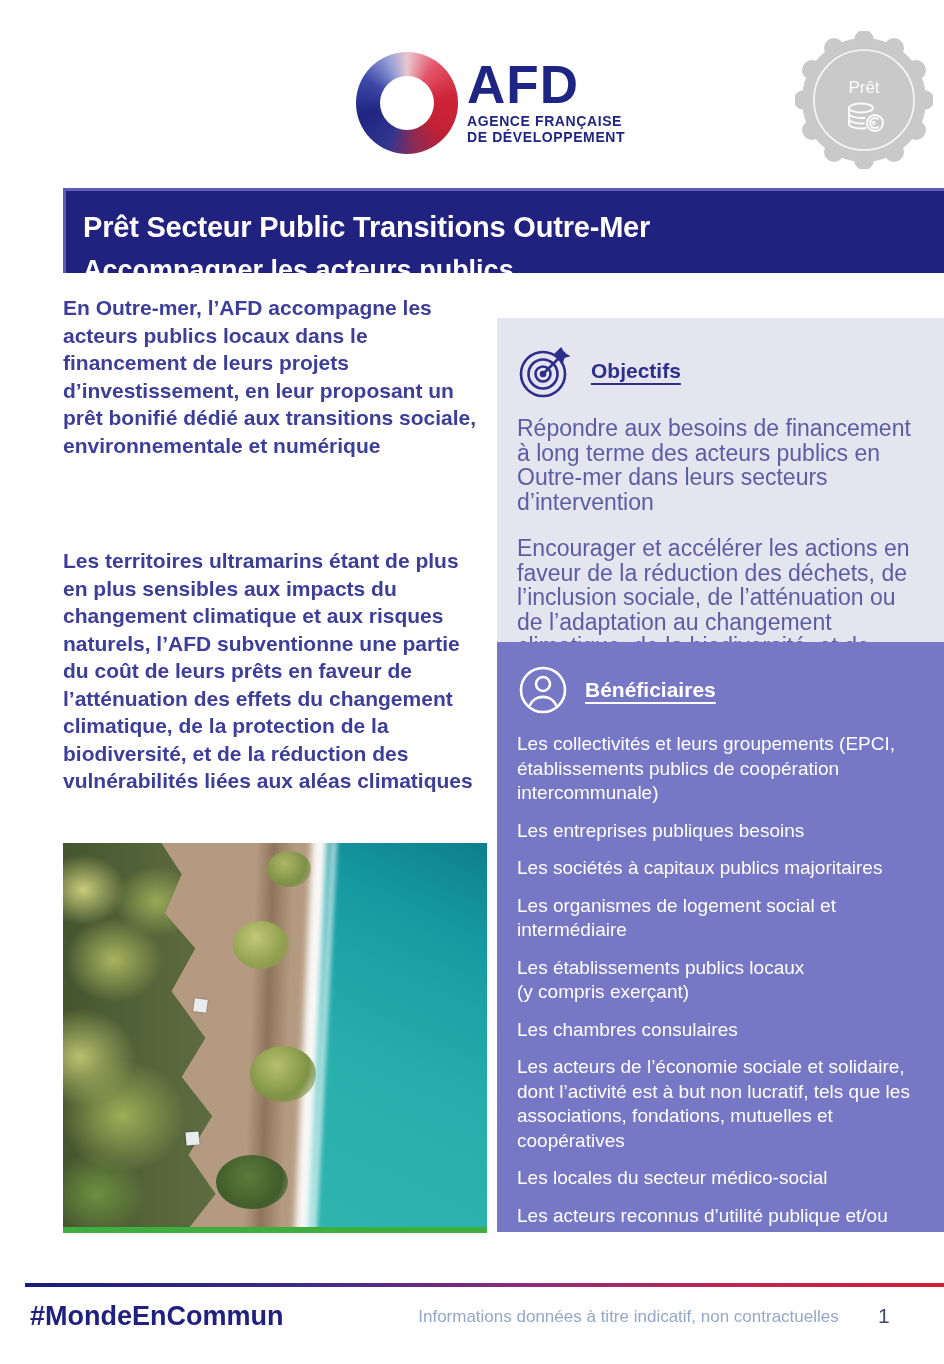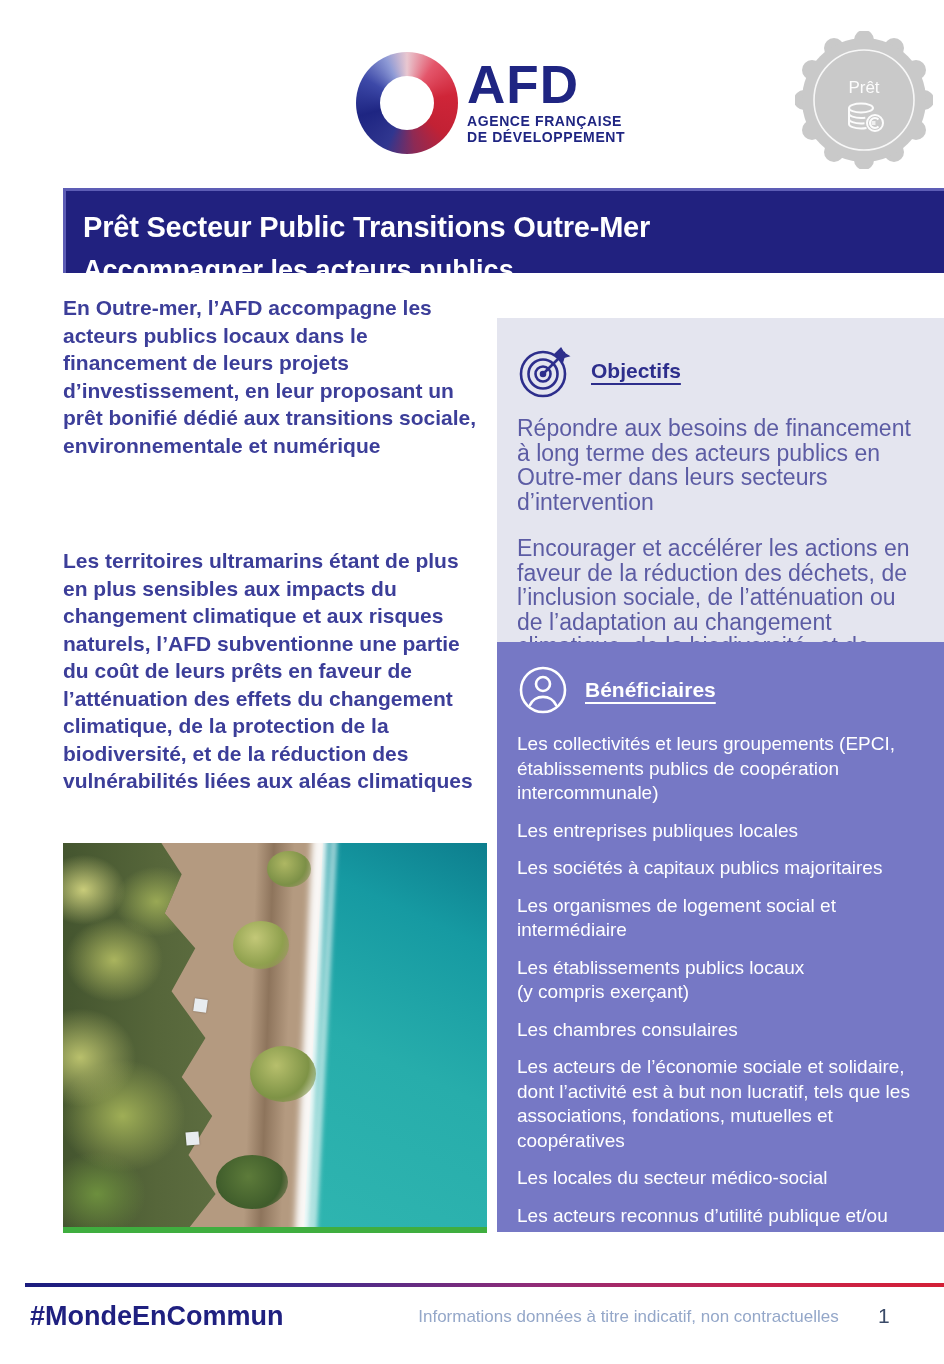--- a/index.html
+++ b/index.html
@@ -212,21 +212,21 @@
       <svg class="hicon" width="52" height="52" viewBox="0 0 52 52">
         <g fill="none" stroke="#ffffff" stroke-width="2.6" stroke-linecap="round">
           <circle cx="26" cy="26" r="22"></circle>
           <circle cx="26" cy="20" r="7"></circle>
           <path d="M13 41 a14 13 0 0 1 26 0"></path>
         </g>
       </svg>
       <span class="hlabel">Bénéficiaires</span>
     </div>
     <p class="ben-item">Les collectivités et leurs groupements (EPCI, établissements publics de coopération intercommunale)</p>
-    <p class="ben-item">Les entreprises publiques locales</p>
+    <p class="ben-item">Les entreprises publiques besoins</p>
     <p class="ben-item">Les sociétés à capitaux publics majoritaires</p>
     <p class="ben-item">Les organismes de logement social et intermédiaire</p>
     <p class="ben-item">Les établissements publics locaux
 (y compris exerçant)</p>
     <p class="ben-item">Les chambres consulaires</p>
     <p class="ben-item">Les acteurs de l’économie sociale et solidaire, dont l’activité est à but non lucratif, tels que les associations, fondations, mutuelles et coopératives</p>
     <p class="ben-item">Les locales du secteur médico-social</p>
     <p class="ben-item">Les acteurs reconnus d’utilité publique et/ou exerçant une mission d’intérêt public</p>
   </div>
 

